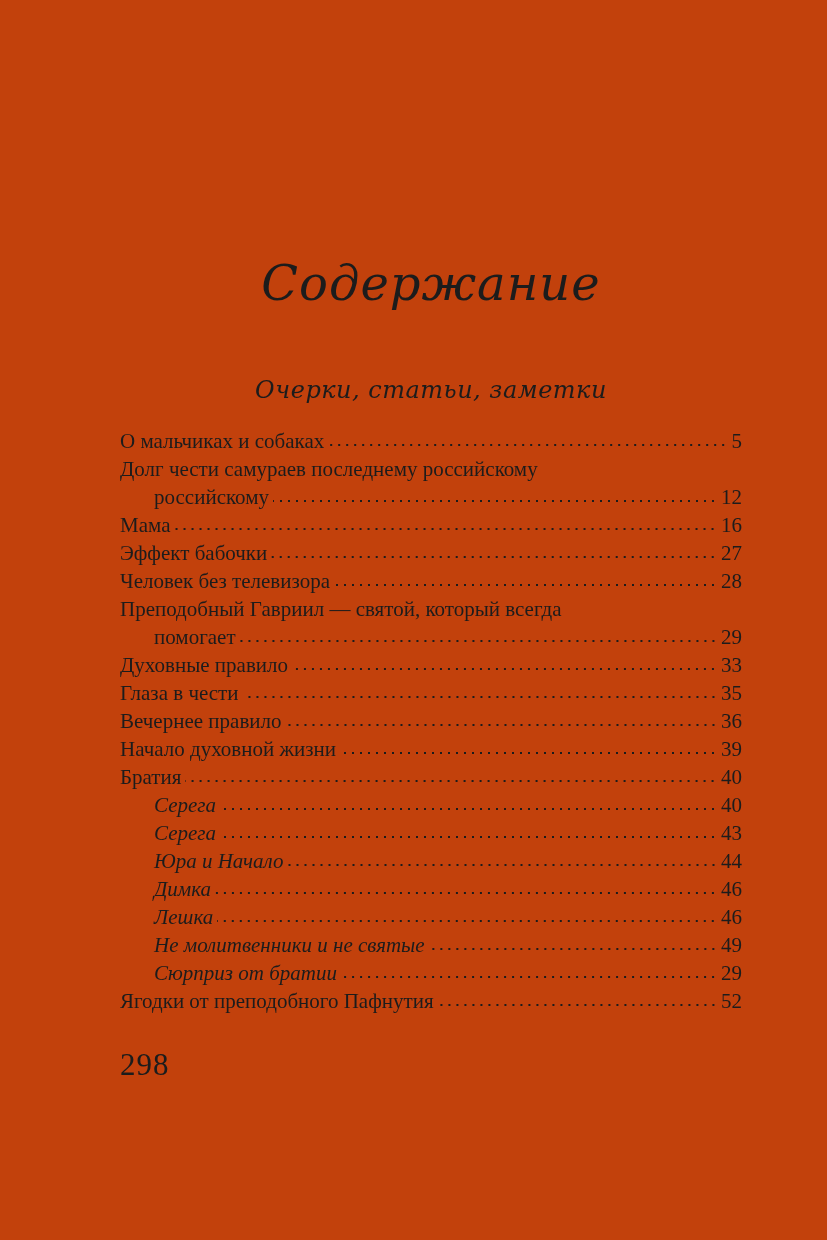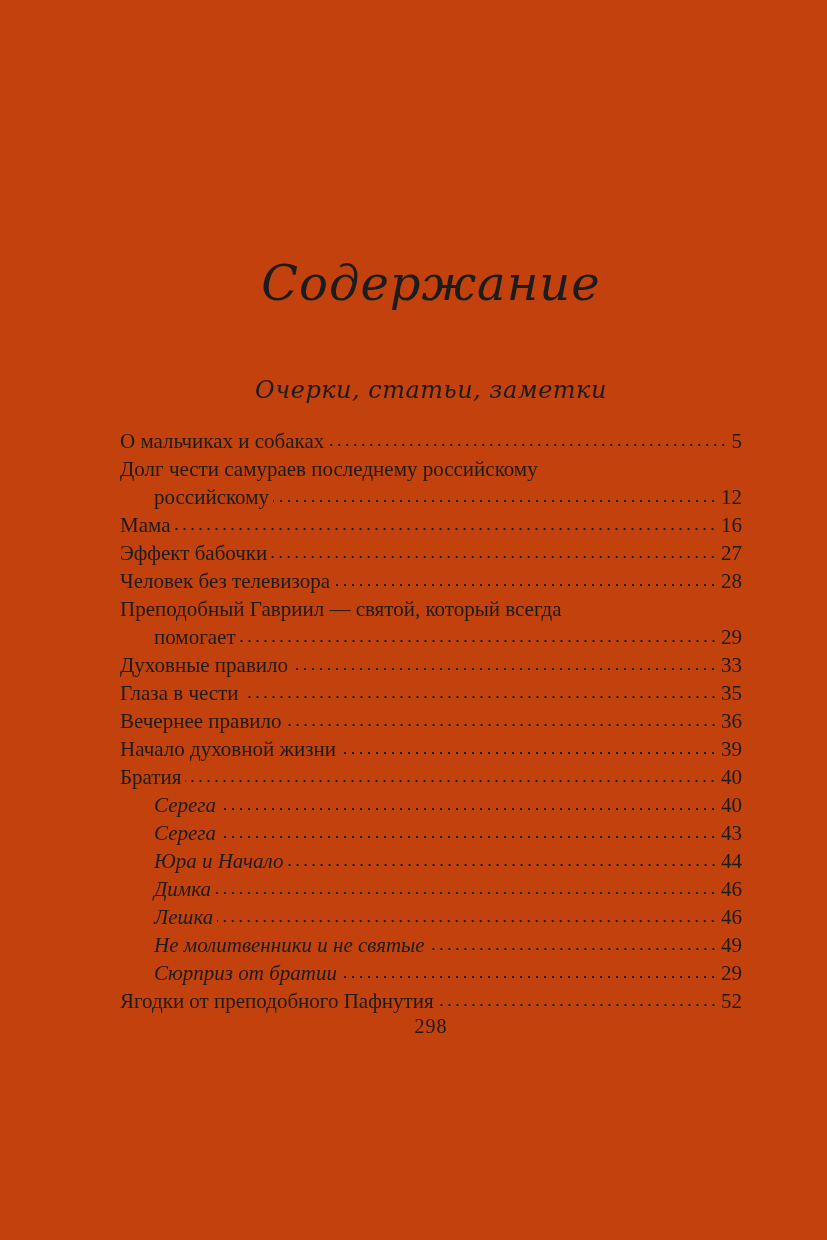--- a/index.html
+++ b/index.html
@@ -70,22 +70,22 @@
   }
   .page-num {
     flex: 0 0 auto;
     text-align: right;
   }
   .toc-row.no-page .leader,
   .toc-row.no-page .page-num {
     visibility: hidden;
   }
   .folio {
-    text-align: center;
-    font-size: 20px;
+    margin-top: 32px;
+    font-size: 31px;
     letter-spacing: 1px;
   }
 </style>
 </head>
 <body>
 
 <div class="page">
 
   <h1 class="title">Содержание</h1>
 

